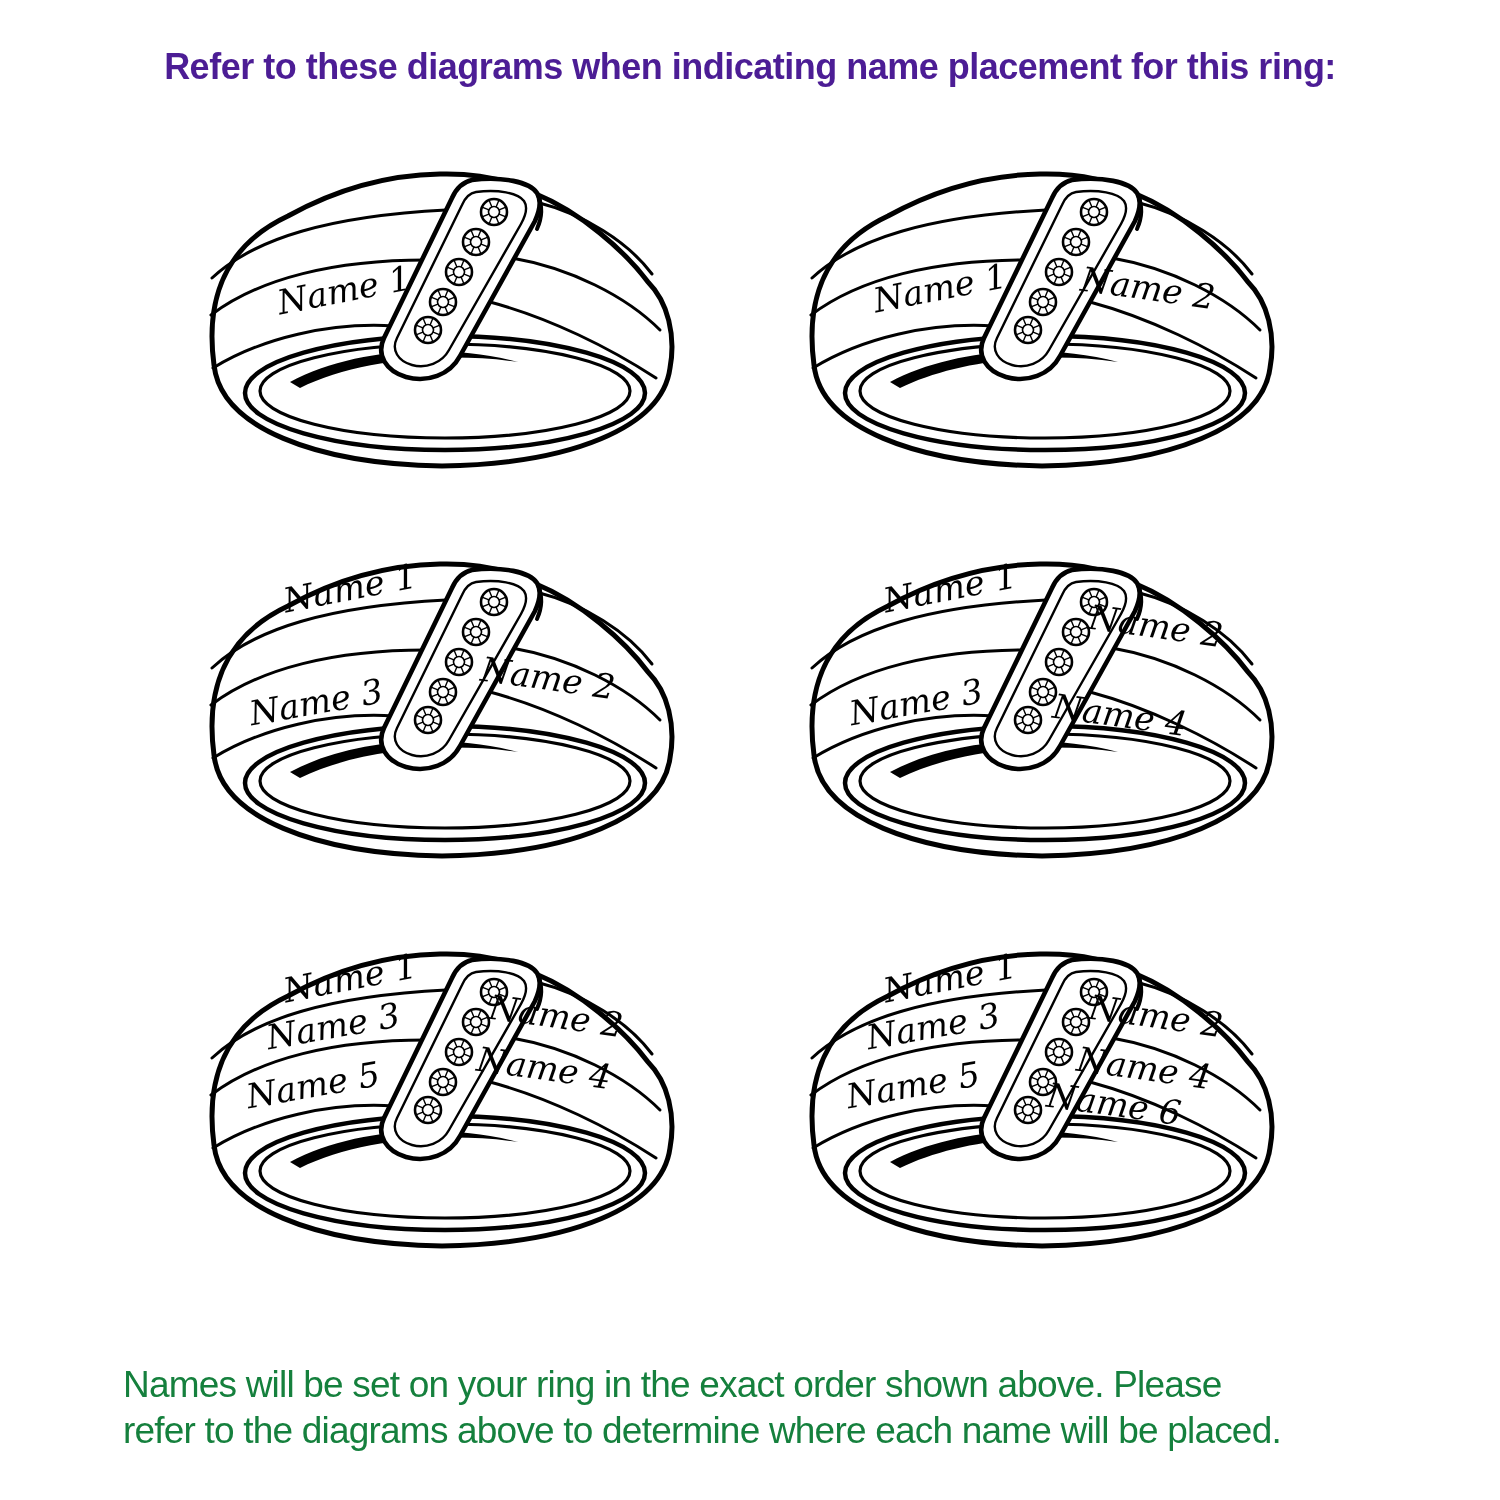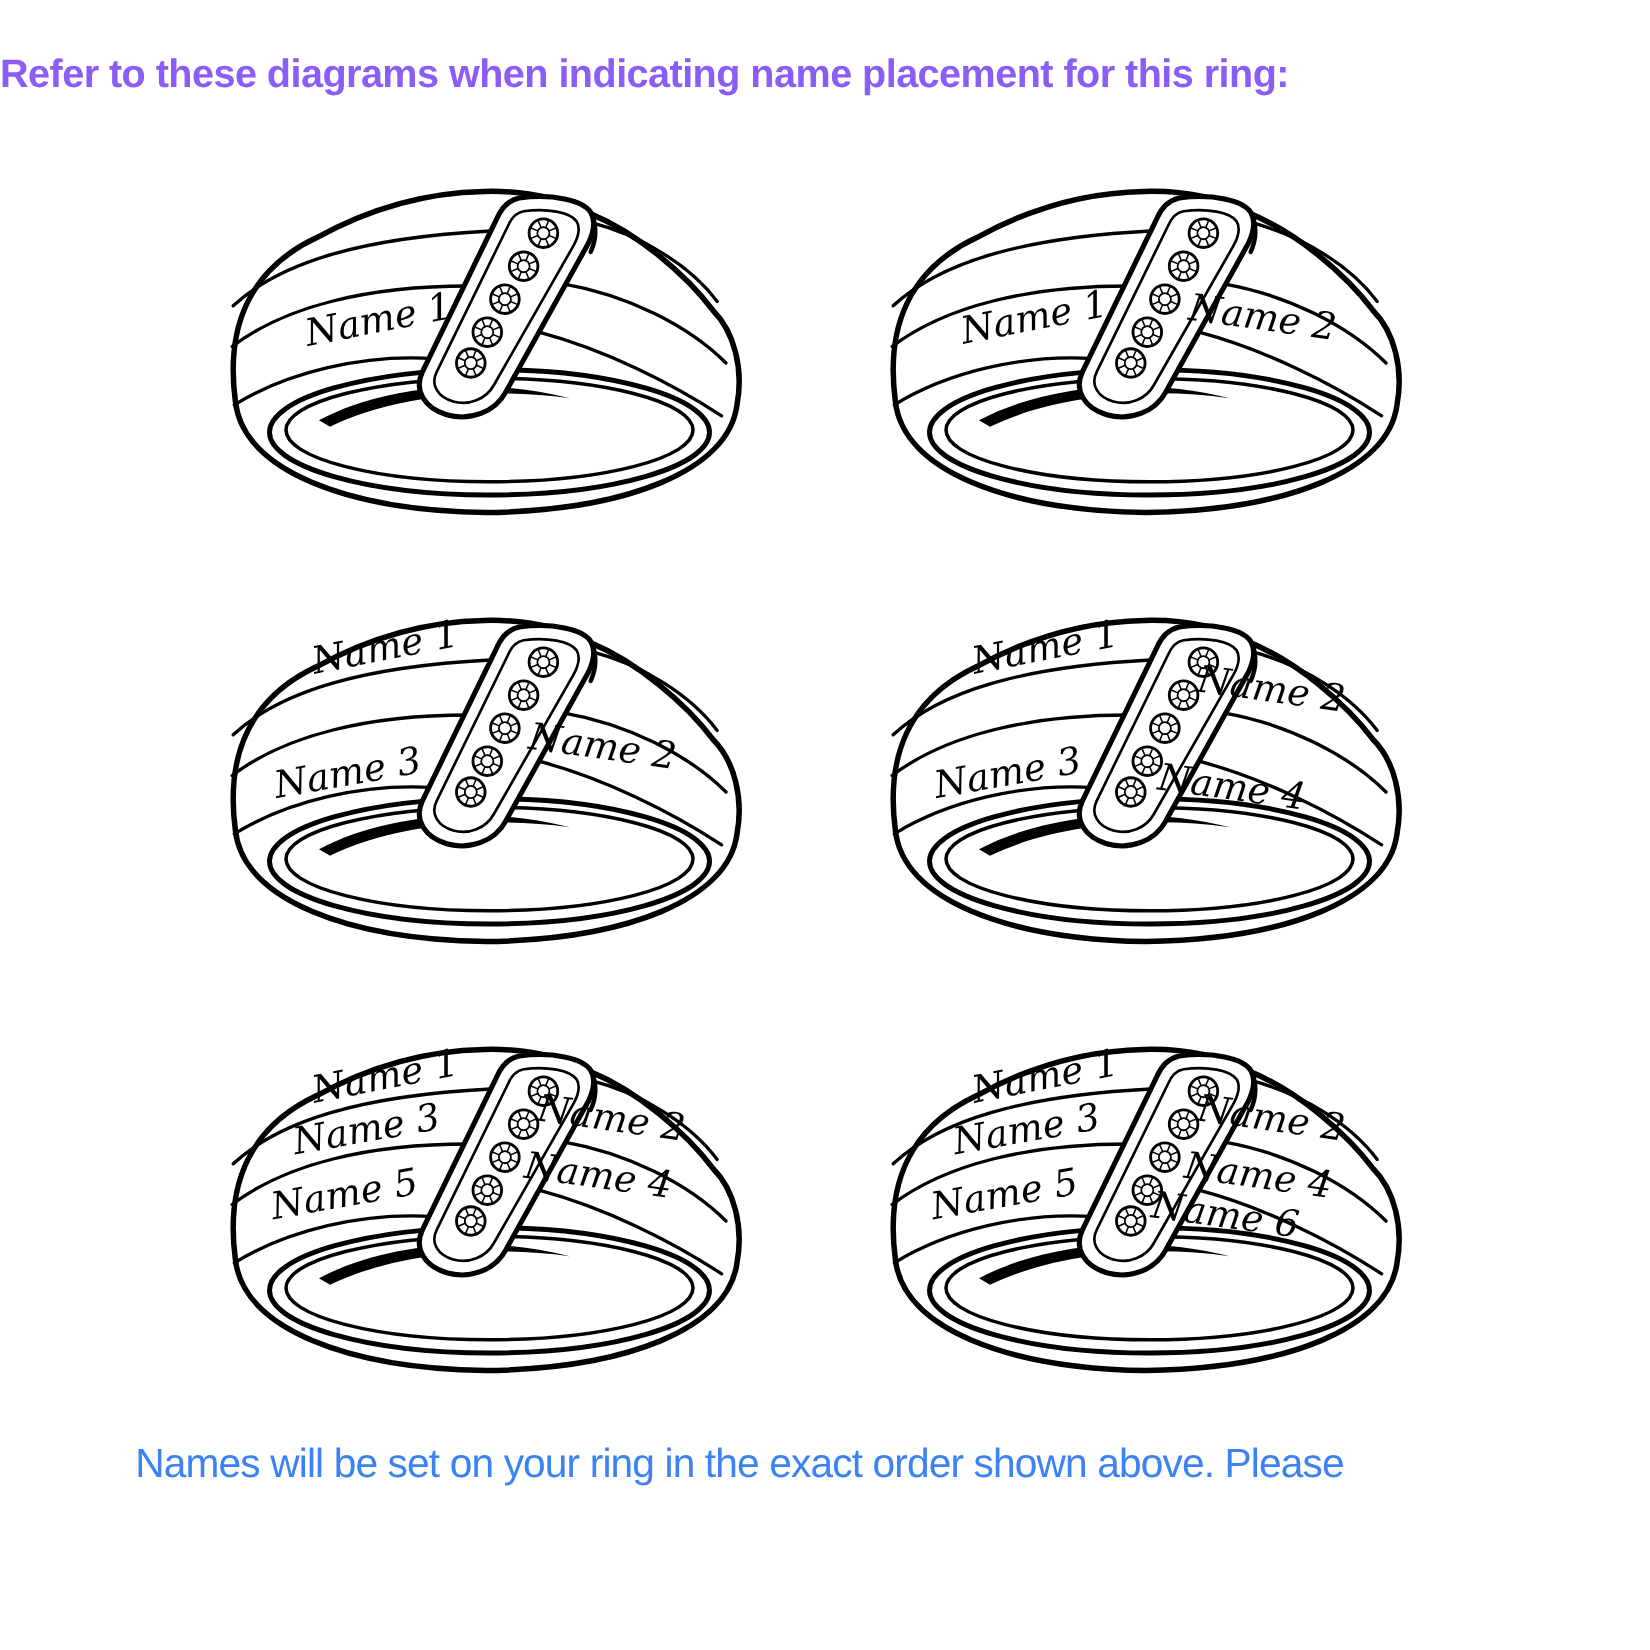--- a/index.html
+++ b/index.html
@@ -7,34 +7,34 @@
     width:1500px;height:1500px;
     background:#ffffff;
     position:relative;
     overflow:hidden;
     font-family:"Liberation Sans",sans-serif;
     color:#000;
   }
   .title{
     position:absolute;
     left:0;right:0;top:46px;
-    text-align:left;
+    text-align:center;
     font-weight:700;
     font-size:36px;
     letter-spacing:-0.5px;
-    color:#8b5cf6;
+    color:#4c1d95;
   }
   .footer{
     position:absolute;
-    left:123px;top:1308px;
+    left:123px;top:1362px;
     width:1290px;
     font-size:37px;
     line-height:46px;
     letter-spacing:-0.8px;
-    color:#3b82f6;
+    color:#15803d;
   }
   svg.ring{position:absolute;width:500px;height:320px;overflow:visible;}
   .ring-name{
     font-family:"DejaVu Serif",serif;
     font-style:italic;
     font-size:34px;
     fill:#000;
     text-anchor:middle;
   }
   .ink-line{fill:none;stroke:#000;stroke-linecap:round;stroke-linejoin:round;}
@@ -130,13 +130,14 @@
       <text x="133" y="96" dy="0.35em" transform="rotate(-10 133 96)" class="ring-name">Name 3</text>
       <text x="113" y="155" dy="0.35em" transform="rotate(-10 113 155)" class="ring-name">Name 5</text>
       <text x="356" y="86" dy="0.35em" transform="rotate(8 356 86)" class="ring-name">Name 2</text>
       <text x="344" y="138" dy="0.35em" transform="rotate(8 344 138)" class="ring-name">Name 4</text>
       <text x="314" y="174" dy="0.35em" transform="rotate(8 314 174)" class="ring-name">Name 6</text>
     </g>
 </svg>
 
 <div class="footer">
   <div>Names will be set on your ring in the exact order shown above. Please</div>
+  <div>refer to the diagrams above to determine where each name will be placed.</div>
 </div>
 
 </body></html>

